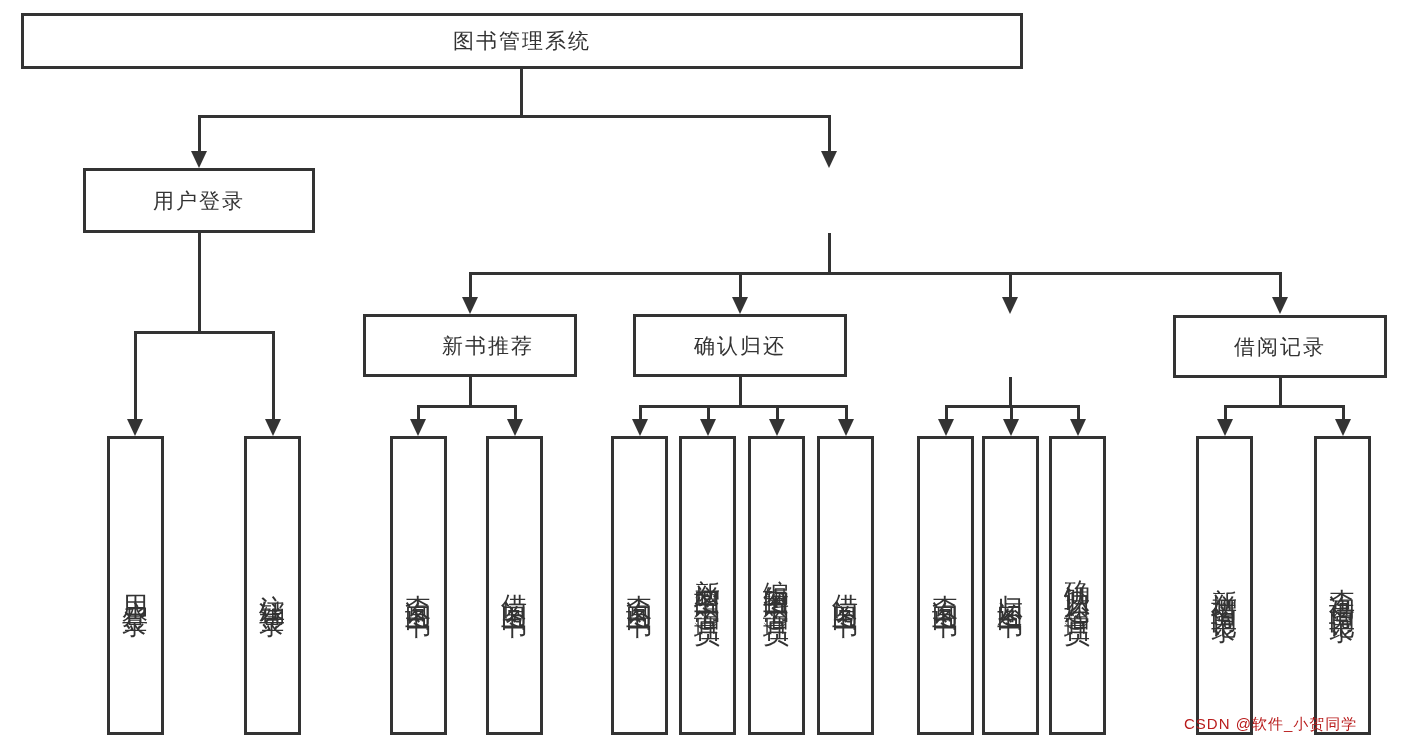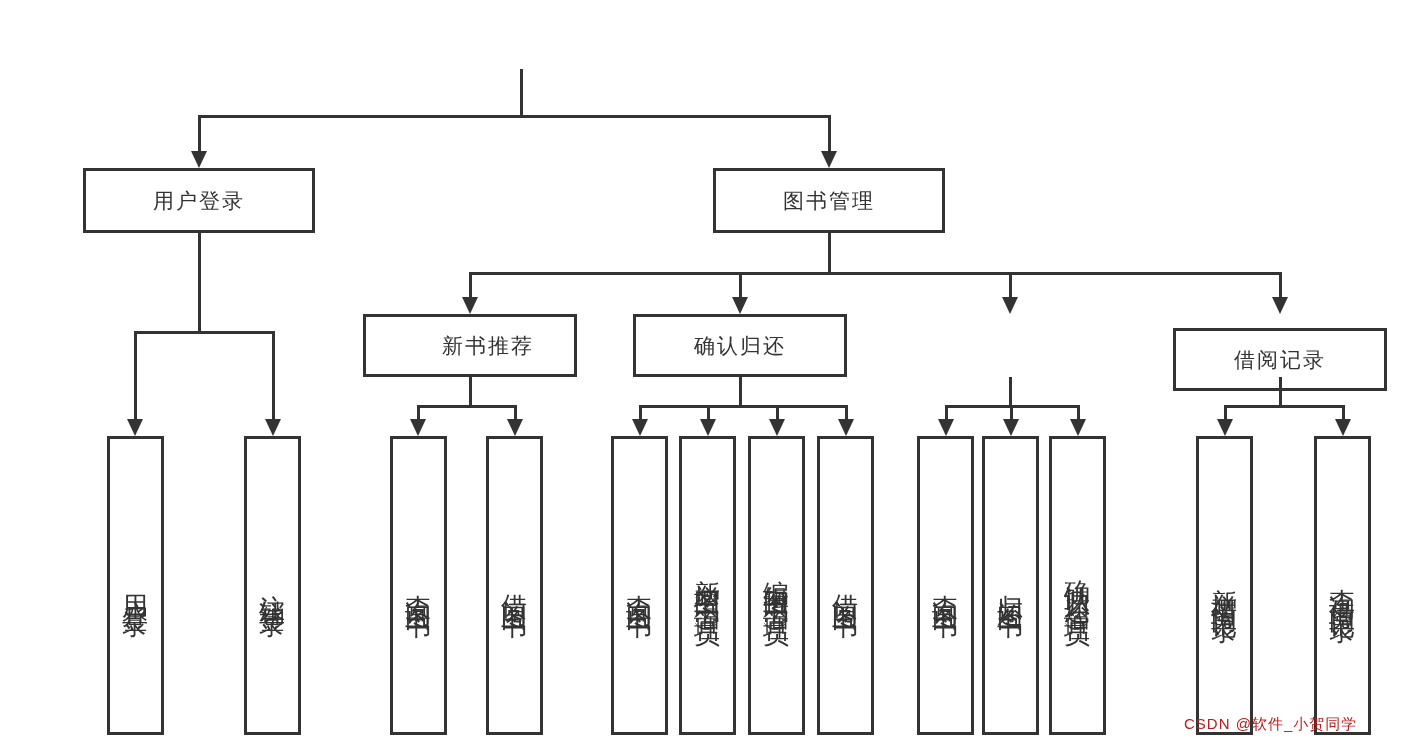--- a/index.html
+++ b/index.html
@@ -45,33 +45,33 @@
     color: #b91c1c;
     letter-spacing: 1px;
     white-space: nowrap;
   }
 </style>
 </head>
 <body>
 
 <div id="stage">
 
+  <div class="box h" style="left:21px; top:13px; width:1002px; height:56px;">
+    <span>图书管理系统</span>
+  </div>
 
   <div class="vline" style="left:520px; top:69px; height:47px;"></div>
   <div class="hline" style="left:198px; top:115px; width:633px;"></div>
   <div class="vline" style="left:198px; top:115px; height:39px;"></div>
   <div class="tri" style="left:191px; top:151px;"></div>
   <div class="vline" style="left:828px; top:115px; height:39px;"></div>
   <div class="tri" style="left:821px; top:151px;"></div>
 
   <div class="box h" style="left:83px; top:168px; width:232px; height:65px;">
     <span>用户登录</span>
-  </div>
-  <div class="box h" style="left:713px; top:168px; width:232px; height:65px;">
-    <span>图书管理</span>
   </div>
 
   <div class="vline" style="left:198px; top:233px; height:101px;"></div>
   <div class="hline" style="left:134px; top:331px; width:141px;"></div>
   <div class="vline" style="left:134px; top:331px; height:91px;"></div>
   <div class="tri" style="left:127px; top:419px;"></div>
   <div class="vline" style="left:272px; top:331px; height:91px;"></div>
   <div class="tri" style="left:265px; top:419px;"></div>
 
   <div class="vline" style="left:828px; top:233px; height:42px;"></div>
@@ -84,21 +84,21 @@
   <div class="tri" style="left:1002px; top:297px;"></div>
   <div class="vline" style="left:1279px; top:272px; height:28px;"></div>
   <div class="tri" style="left:1272px; top:297px;"></div>
 
   <div class="box h" style="left:363px; top:314px; width:214px; height:63px;padding-left:36px;">
     <span>新书推荐</span>
   </div>
   <div class="box h" style="left:633px; top:314px; width:214px; height:63px;">
     <span>确认归还</span>
   </div>
-  <div class="box h" style="left:1173px; top:328px; width:214px; height:63px;">
+  <div class="box h" style="left:1173px; top:315px; width:214px; height:63px;">
     <span>借阅记录</span>
   </div>
 
   <div class="vline" style="left:469px; top:377px; height:31px;"></div>
   <div class="hline" style="left:417px; top:405px; width:100px;"></div>
   <div class="vline" style="left:417px; top:405px; height:17px;"></div>
   <div class="tri" style="left:410px; top:419px;"></div>
   <div class="vline" style="left:514px; top:405px; height:17px;"></div>
   <div class="tri" style="left:507px; top:419px;"></div>
 

